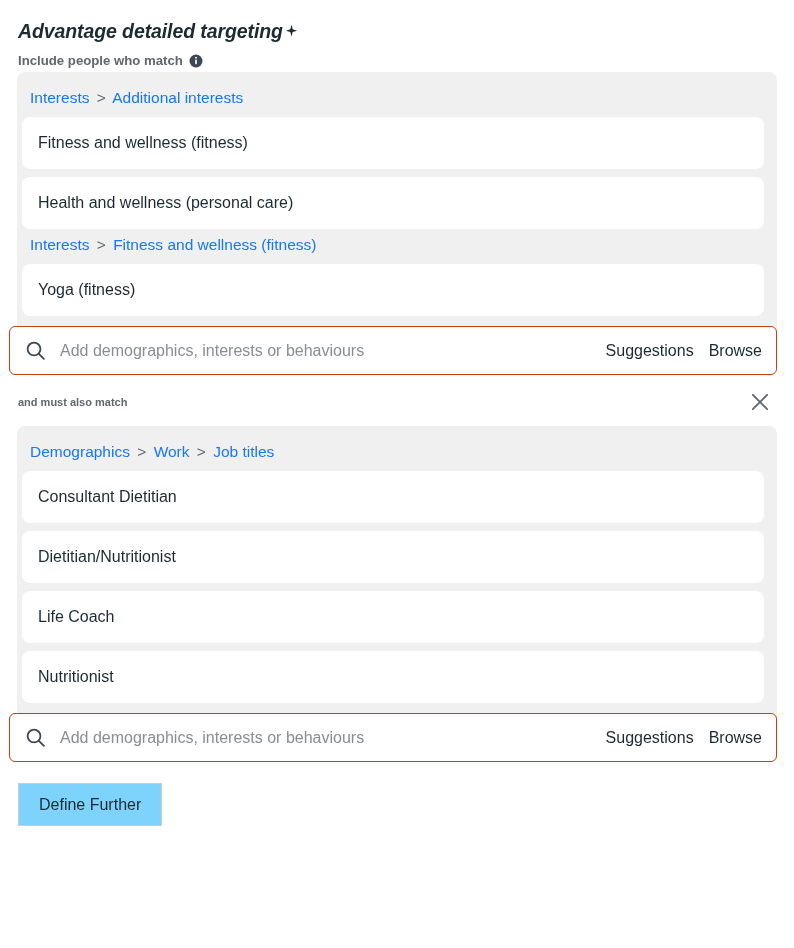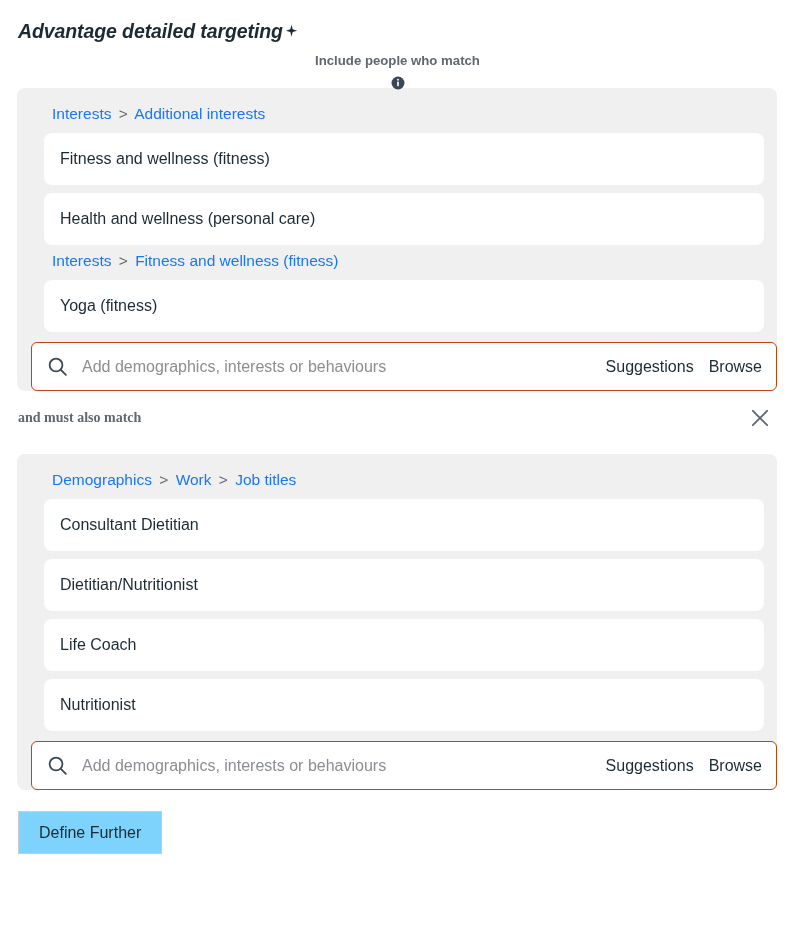--- a/index.html
+++ b/index.html
@@ -47,42 +47,41 @@
     flex: none;
   }
   .sparkle-icon svg { display: block; }
 
   .subtitle-row {
     display: flex;
     align-items: center;
     gap: 6px;
     margin: 8px 0 0 1px;
     height: 18px;
-    flex-direction: column;
   }
   .subtitle-text {
     font-size: 13.2px;
     font-weight: bold;
     color: #606770;
     line-height: 18px;
   }
   .info-icon {
     display: inline-flex;
     width: 14px;
     height: 14px;
     flex: none;
   }
   .info-icon svg { display: block; }
 
   
   .panel {
-    margin-top: 18px;
+    margin-top: 2px;
     background: #f0f0f0;
     border-radius: 8px;
-    padding: 10px 13px 0 27px;
+    padding: 10px 13px 0 5px;
   }
 
   .breadcrumb {
     font-size: 15.5px;
     line-height: 21px;
     padding: 5px 0 9px 8px;
     white-space: nowrap;
   }
   .breadcrumb .crumb {
     color: #1877f2;
@@ -153,24 +152,23 @@
   
   .must-row {
     display: flex;
     align-items: center;
     justify-content: space-between;
     height: 36px;
     margin: 9px 0 6px 1px;
     padding-right: 6px;
   }
   .must-label {
-    font-size: 14px;
+    font-size: 11px;
     font-weight: bold;
     color: #606770;
-    font-family: Liberation Serif, serif;
   }
   .close-icon {
     width: 22px;
     height: 22px;
     flex: none;
     cursor: pointer;
   }
   .close-icon svg { display: block; }
 
   

